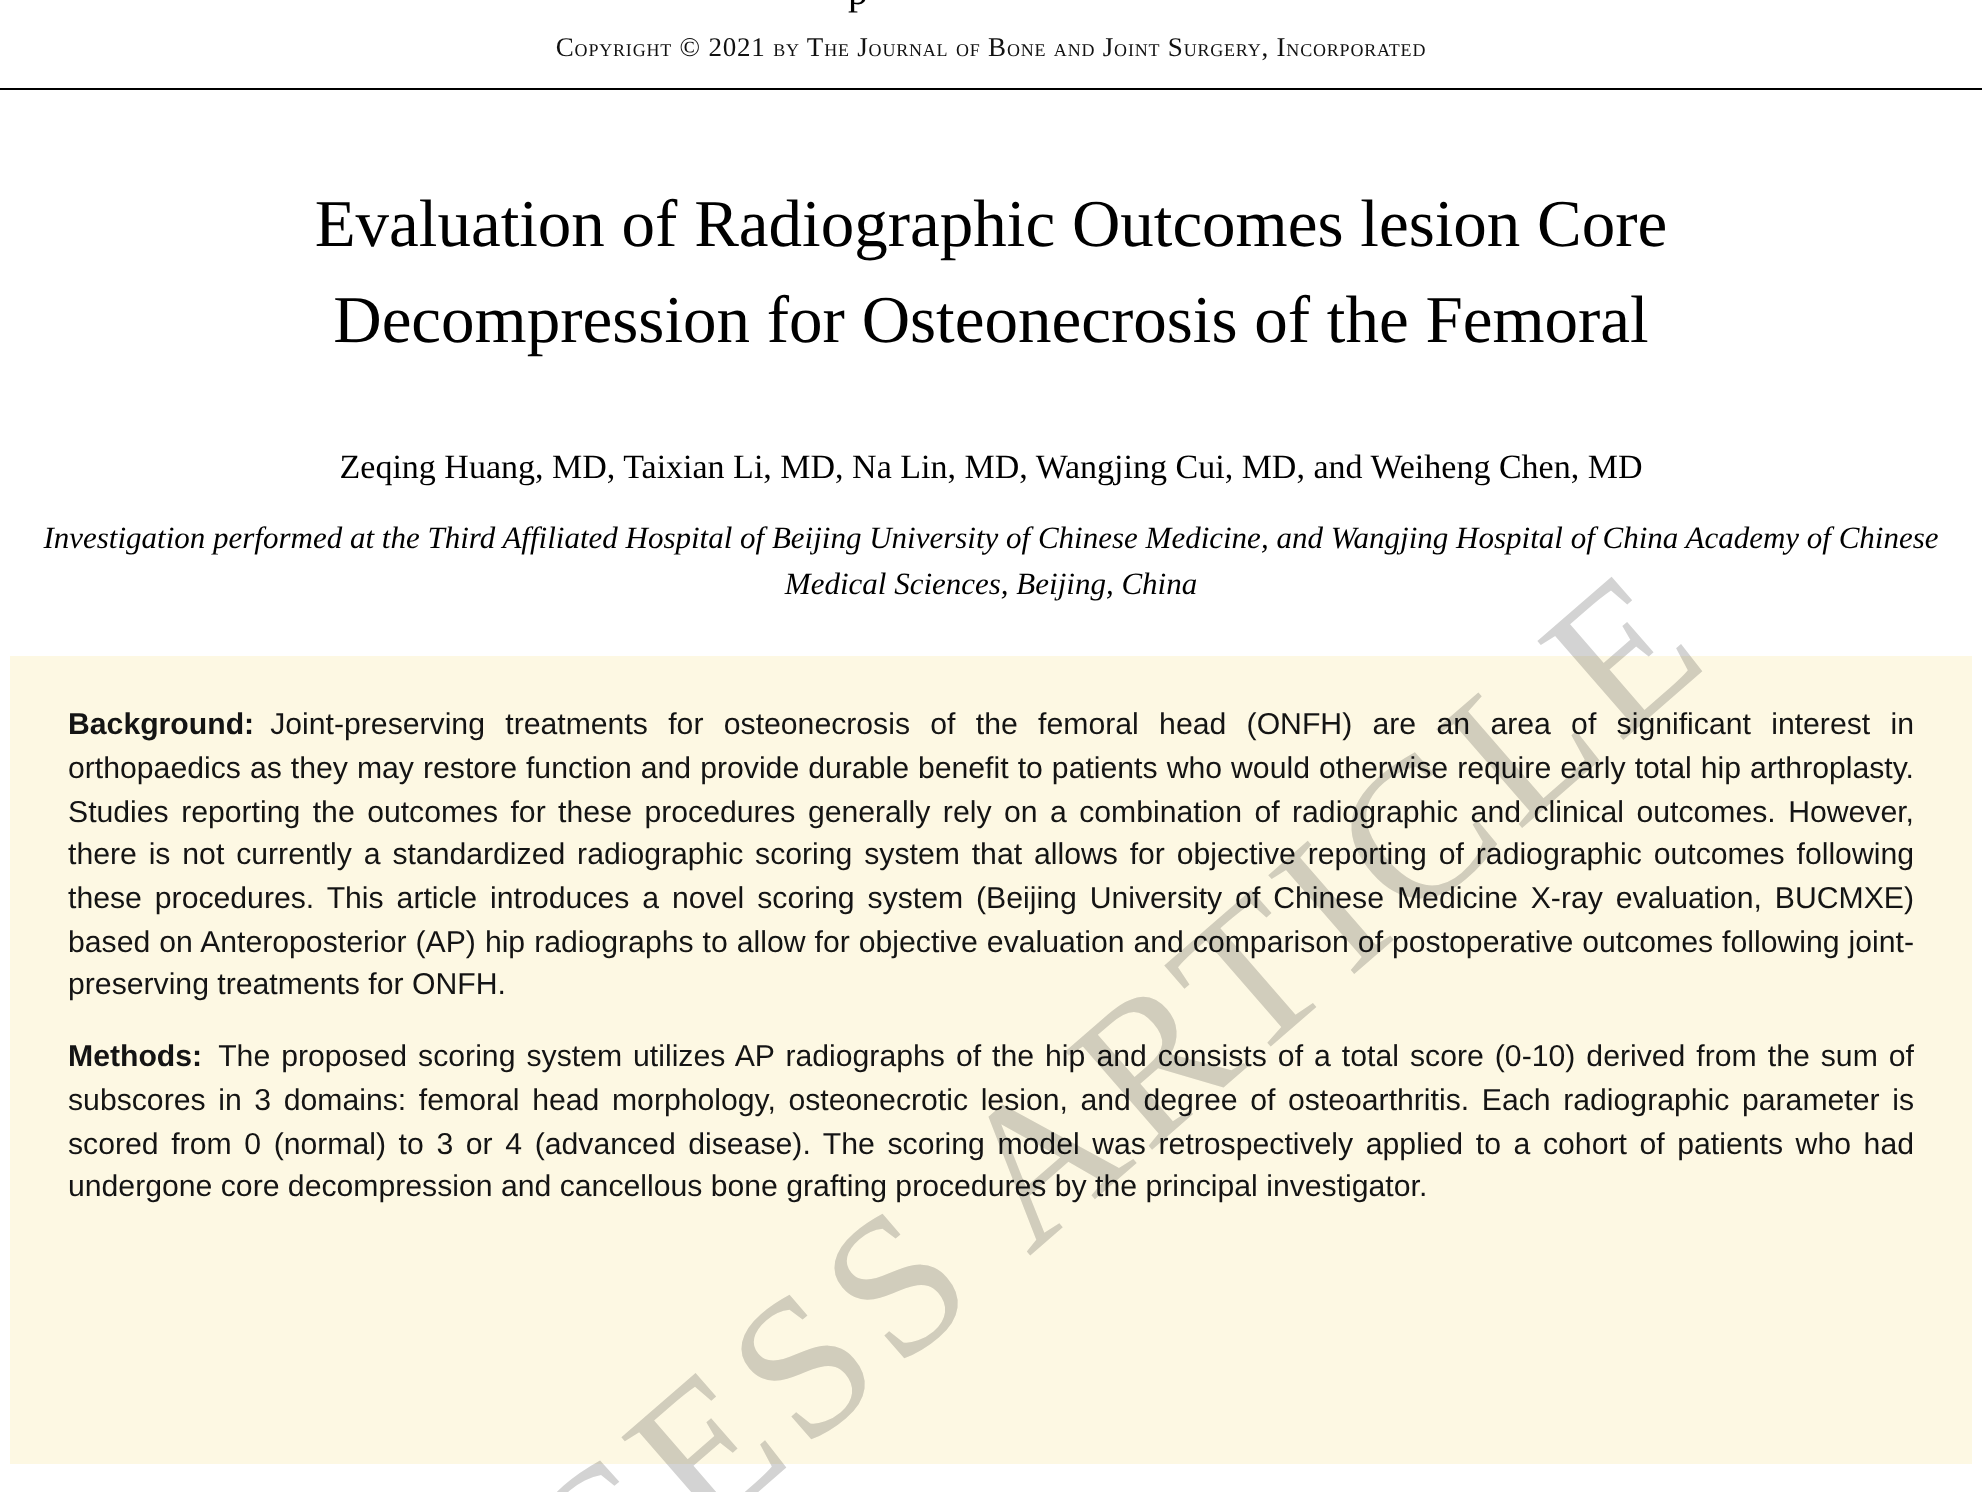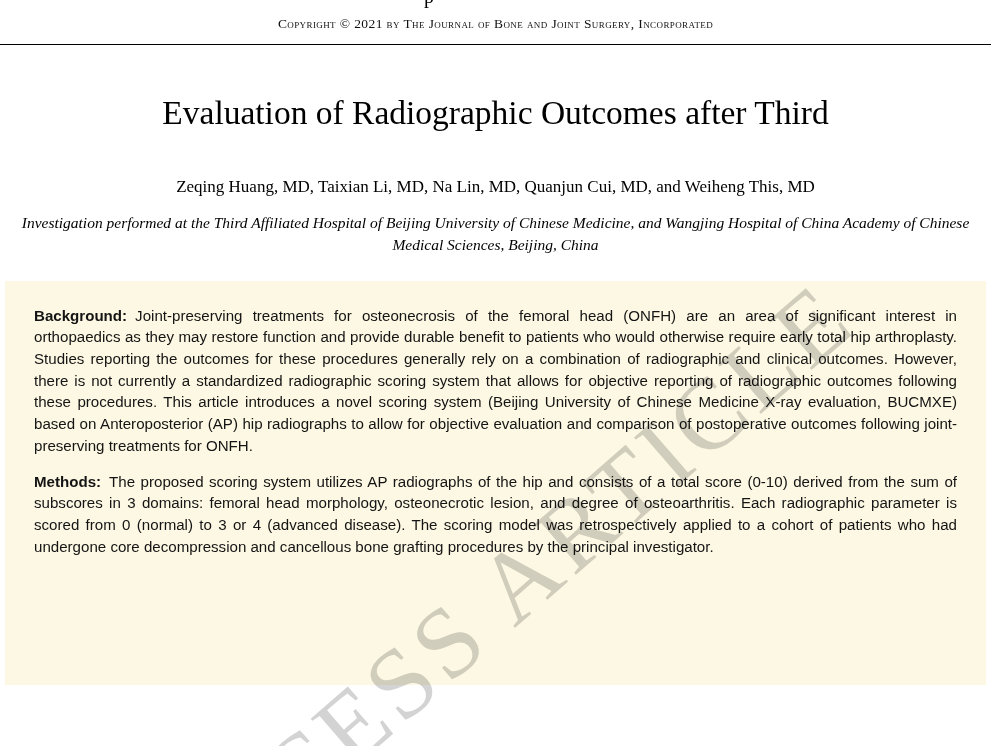--- a/index.html
+++ b/index.html
@@ -116,24 +116,25 @@
 
 <div class="crop-fragment">
   <span>p</span>
 </div>
 
 <p class="copyright">Copyright © 2021 by The Journal of Bone and Joint Surgery, Incorporated</p>
 
 <hr class="top-rule">
 
 <div class="title-block">
-  <div>Evaluation of Radiographic Outcomes after Third</div>
+  <div>Evaluation of Radiographic Outcomes lesion Core</div>
+  <div>Decompression for Osteonecrosis of the Femoral</div>
 </div>
 
-<div class="authors">Zeqing Huang, MD, Taixian Li, MD, Na Lin, MD, Quanjun Cui, MD, and Weiheng This, MD</div>
+<div class="authors">Zeqing Huang, MD, Taixian Li, MD, Na Lin, MD, Wangjing Cui, MD, and Weiheng Chen, MD</div>
 
 <div class="affiliation">Investigation performed at the Third Affiliated Hospital of Beijing University of Chinese Medicine, and Wangjing Hospital of China Academy of Chinese Medical Sciences, Beijing, China</div>
 
 <div class="abstract-box">
   <p class="abstract-para">
     <span class="abstract-label">Background:</span><span>Joint-preserving treatments for osteonecrosis of the femoral head (ONFH) are an area of significant interest in orthopaedics as they may restore function and provide durable benefit to patients who would otherwise require early total hip arthroplasty. Studies reporting the outcomes for these procedures generally rely on a combination of radiographic and clinical outcomes. However, there is not currently a standardized radiographic scoring system that allows for objective reporting of radiographic outcomes following these procedures. This article introduces a novel scoring system (Beijing University of Chinese Medicine X-ray evaluation, BUCMXE) based on Anteroposterior (AP) hip radiographs to allow for objective evaluation and comparison of postoperative outcomes following joint-preserving treatments for ONFH.</span>
   </p>
   <p class="abstract-para">
     <span class="abstract-label">Methods:</span><span>The proposed scoring system utilizes AP radiographs of the hip and consists of a total score (0-10) derived from the sum of subscores in 3 domains: femoral head morphology, osteonecrotic lesion, and degree of osteoarthritis. Each radiographic parameter is scored from 0 (normal) to 3 or 4 (advanced disease). The scoring model was retrospectively applied to a cohort of patients who had undergone core decompression and cancellous bone grafting procedures by the principal investigator.</span>
   </p>

